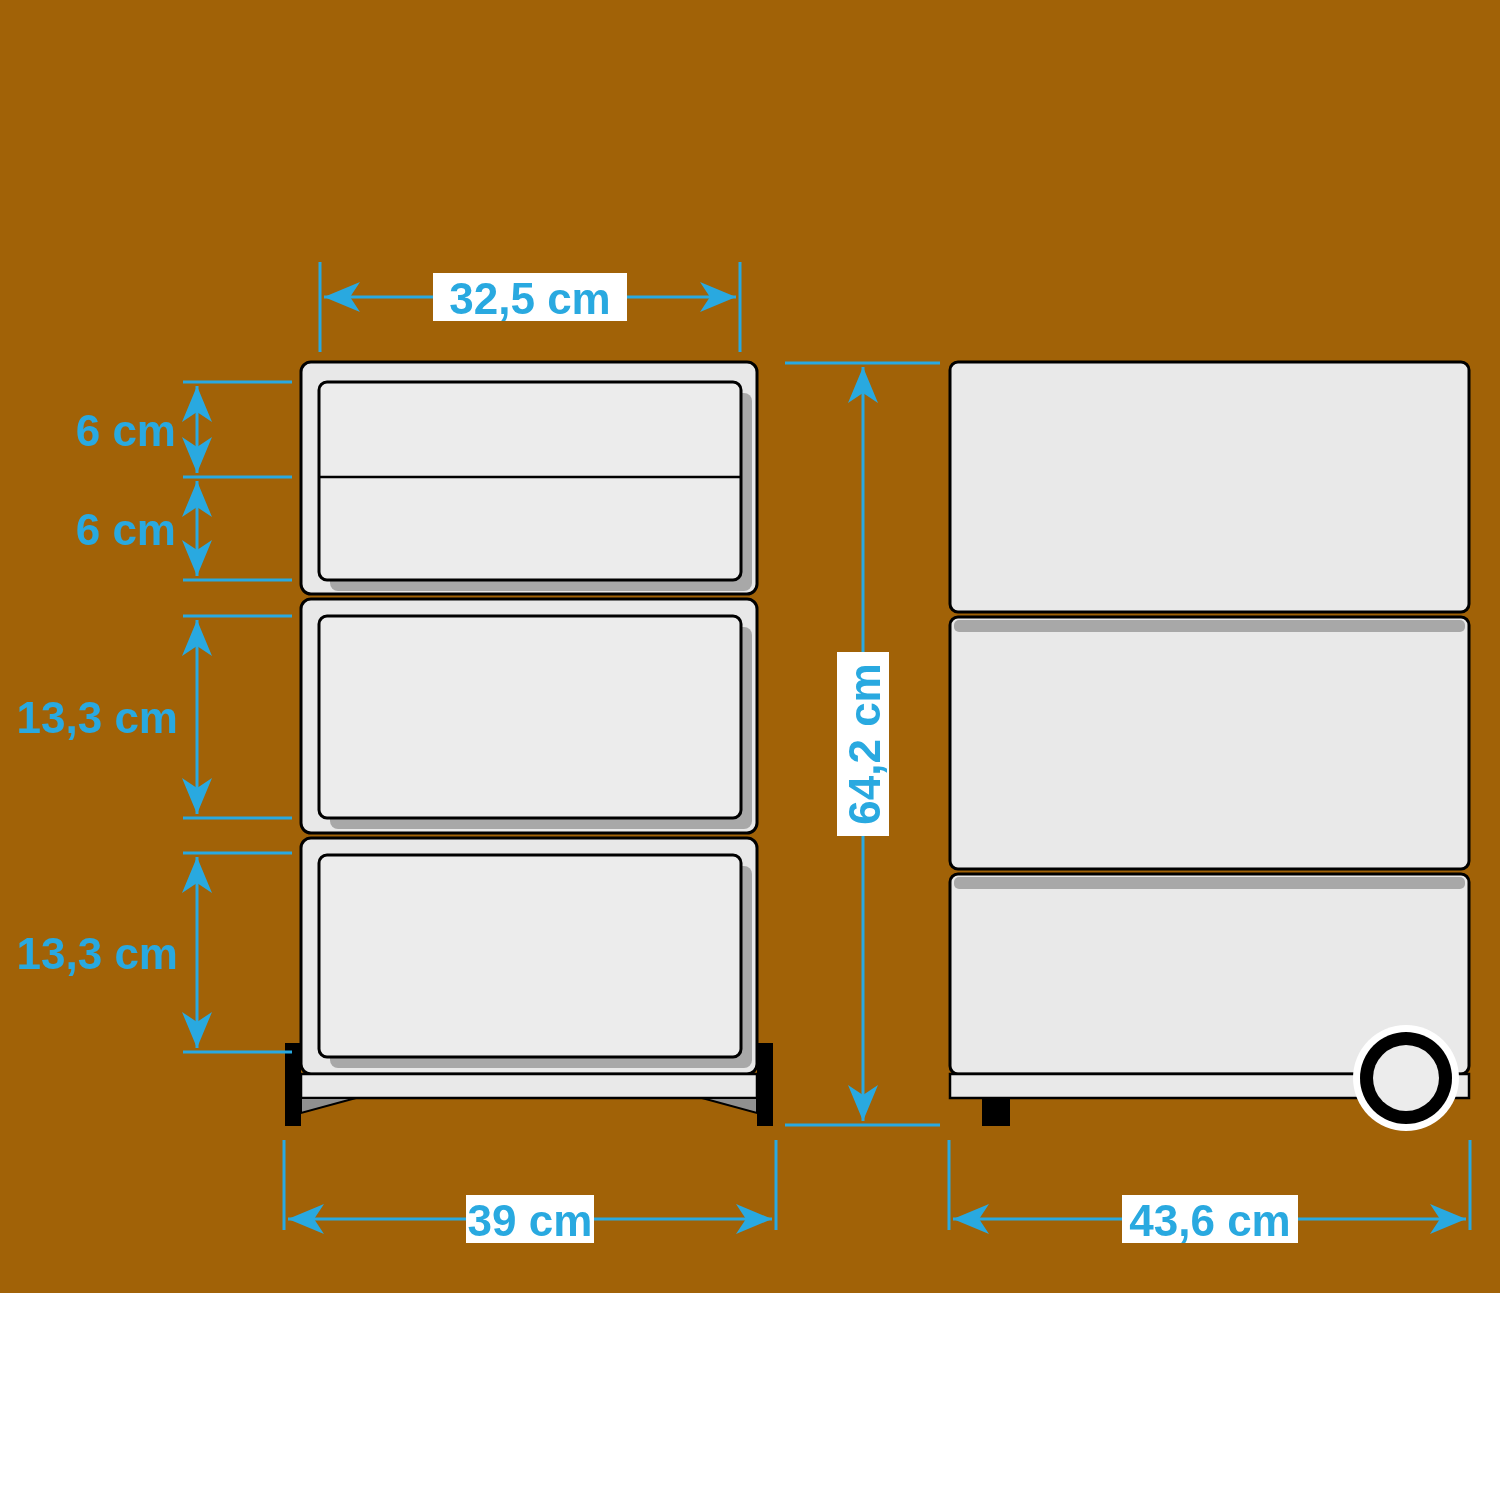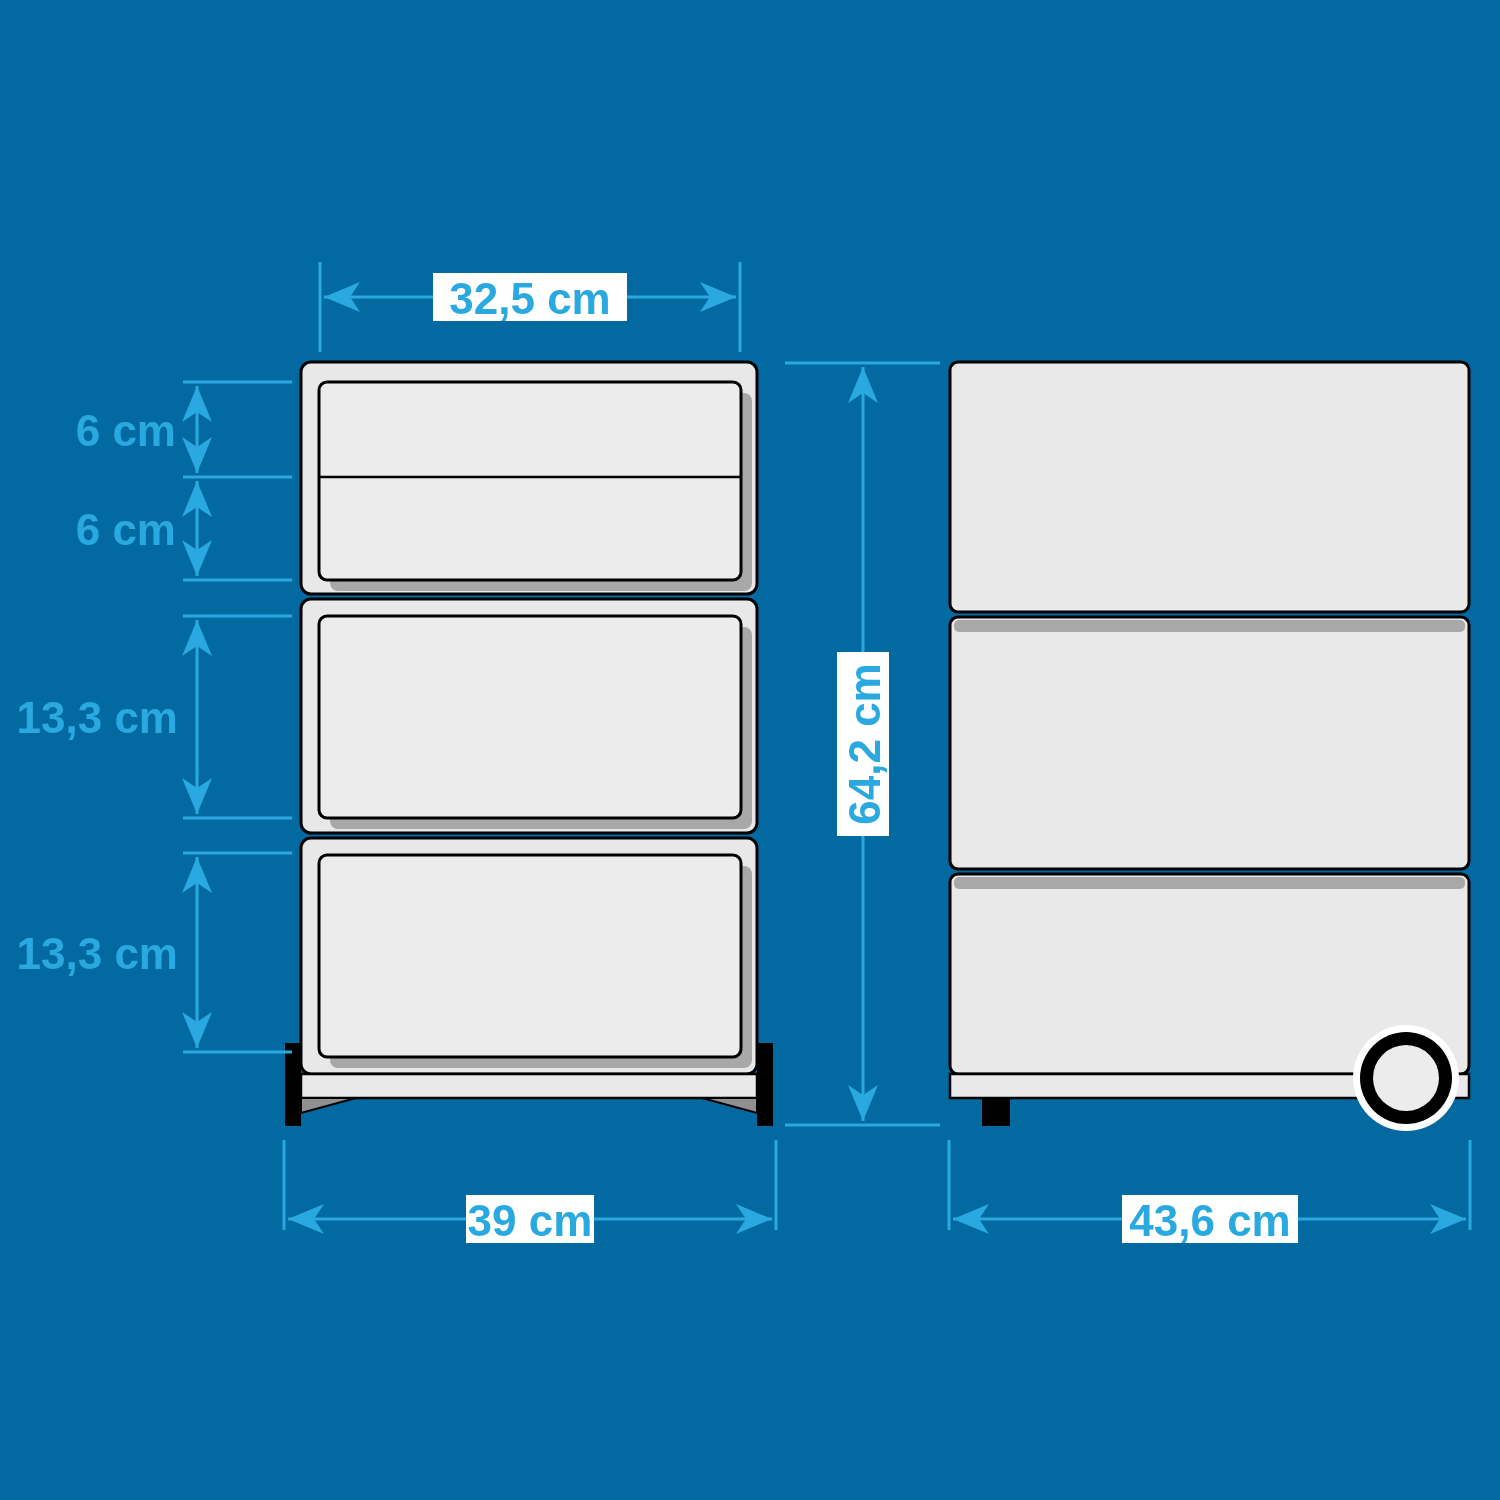--- a/index.html
+++ b/index.html
@@ -2,23 +2,23 @@
 <html><head>
 <meta charset="utf-8">
 <style>
   html, body {
     margin: 0;
     padding: 0;
     background: #ffffff;
   }
   .stage {
     width: 1500px;
-    height: 1500px;
+    height: 1293px;
     position: relative;
-    background: #0369a1;
+    background: #a16207;
     font-family: "Liberation Sans", sans-serif;
   }
   svg { display: block; }
 
   
   .module      { fill: #e8e8e8; stroke: #000000; stroke-width: 3; }
   .side-module { fill: #e9e9e9; stroke: #000000; stroke-width: 3; }
   .panel       { fill: #ececec; stroke: #000000; stroke-width: 3; }
   .panel-shadow{ fill: #a8a8a8; stroke: none; }
   .divider     { stroke: #000000; stroke-width: 2.5; }

